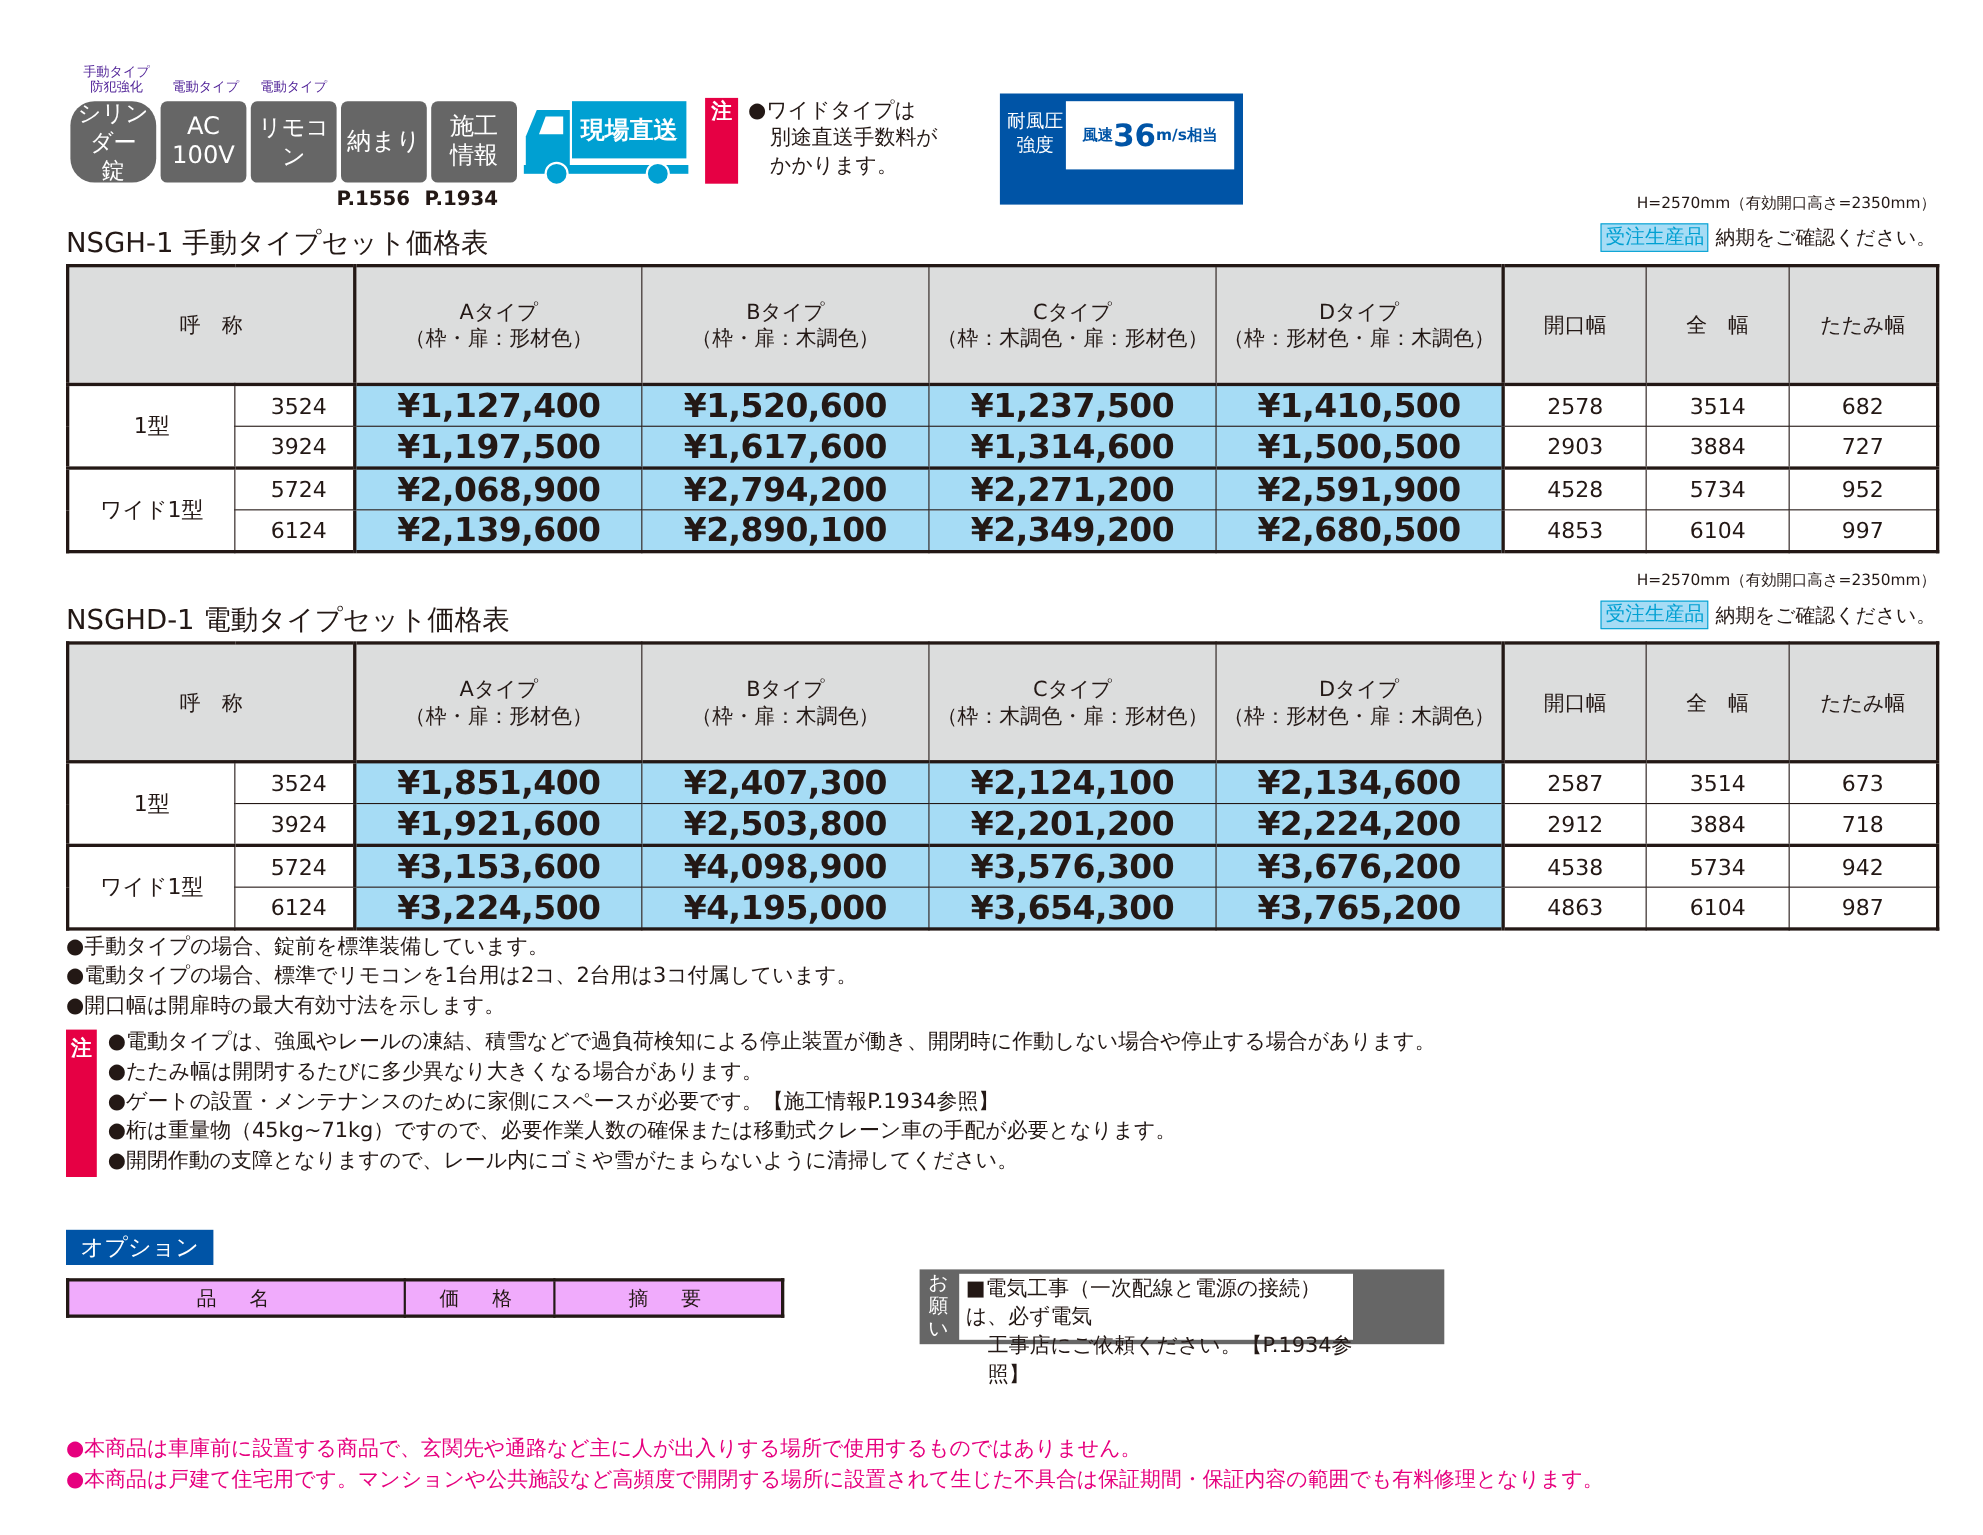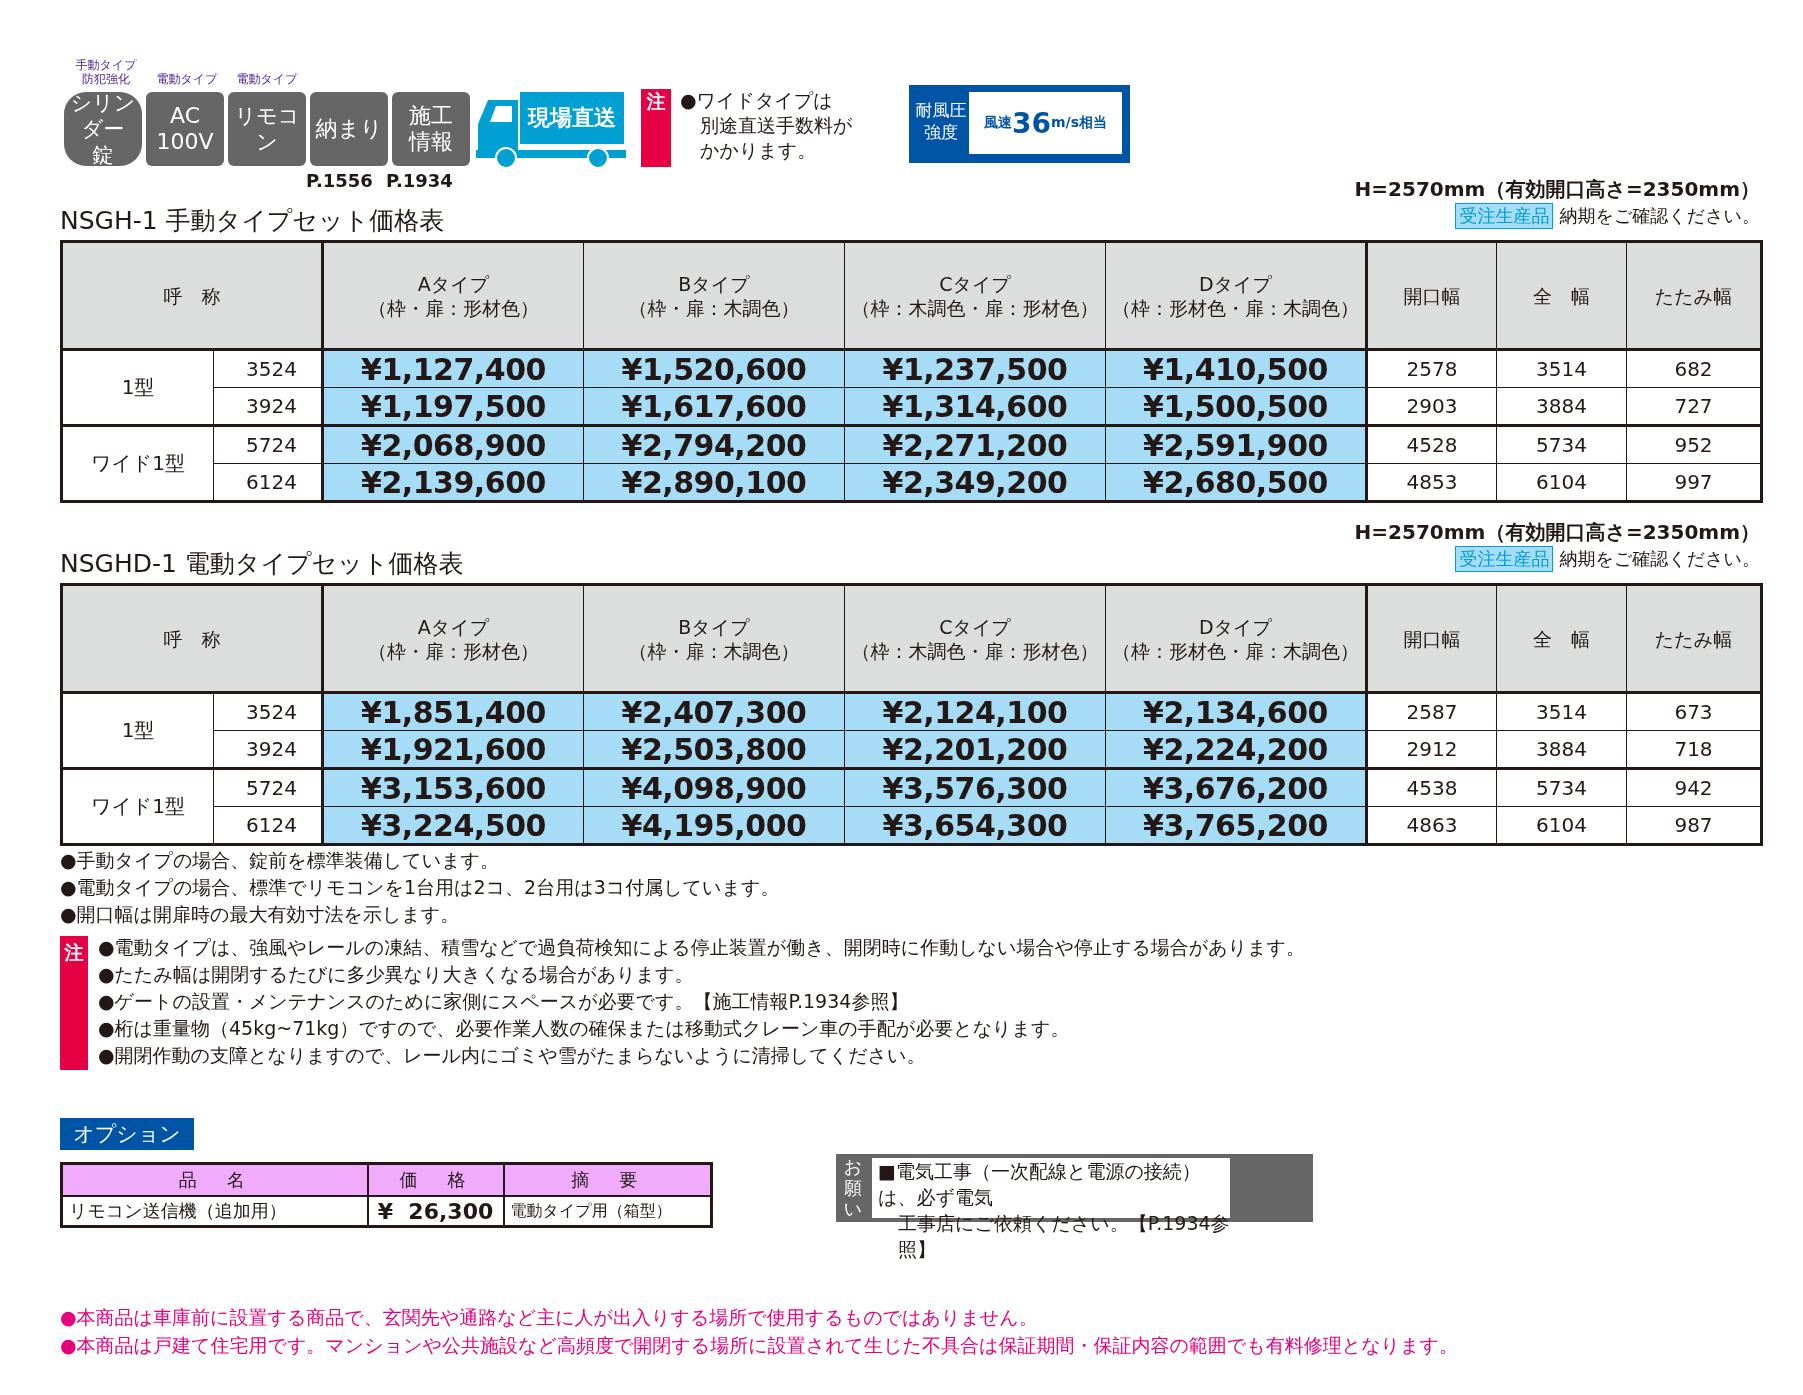--- a/index.html
+++ b/index.html
@@ -15,29 +15,29 @@
   .page-ref { position:absolute; top:170px; font-size:18px; font-weight:bold; }
 
   .truck { position:absolute; left:476px; top:88px; width:150px; height:82px; }
   .truck-label { position:absolute; left:520px; top:92px; width:104px; height:52px; background:#00a0d2;
                  color:#fff; font-size:22px; font-weight:bold; display:flex; align-items:center; justify-content:center; }
 
   .note-tag { position:absolute; background:#e60044; color:#fff; font-weight:bold; font-size:19px;
               text-align:center; line-height:24px; }
   .note-text { position:absolute; font-size:19px; line-height:25px; }
 
-  .wind { position:absolute; left:909px; top:85px; width:221px; height:78px; background:#0054a6; }
+  .wind { position:absolute; left:909px; top:85px; width:221px; height:101px; background:#0054a6; }
   .wind-label { position:absolute; left:0; top:14px; width:64px; color:#fff; font-size:17px; line-height:22px; text-align:center; }
   .wind-box { position:absolute; left:60px; top:7px; width:153px; height:62px; background:#fff; color:#0054a6;
               display:flex; align-items:center; justify-content:center; font-size:14px; font-weight:bold; }
   .wind-box .big { font-size:28px; }
 
   
   .section-title { position:absolute; left:60px; font-size:25px; }
-  .hinfo { position:absolute; right:43px; font-size:20px; text-align:right;font-weight:bold; }
+  .hinfo { position:absolute; right:43px; font-size:14px; text-align:right; }
   .order-row { position:absolute; right:43px; font-size:18px; display:flex; align-items:center; gap:6px; }
   .order-badge { background:#a6dcf5; color:#00a0d2; border:1px solid #00a0d2; padding:0 3px; font-size:18px; line-height:24px; }
 
   
   table.price { position:absolute; left:60px; width:1700px; border-collapse:collapse; table-layout:fixed;
                 border:3px solid #231815; }
   table.price th { background:#dcdddd; font-weight:normal; font-size:19px; line-height:24px;
                    border:1px solid #231815; height:103px; }
   table.price td { border:1px solid #231815; height:36px; text-align:center; font-size:20px; padding:0; }
   table.price td.price-cell { background:#a6dcf5; font-weight:bold; font-size:30px; letter-spacing:-0.5px; }
@@ -321,25 +321,20 @@
       <col style="width:306px">
       <col style="width:136px">
       <col style="width:208px">
     </colgroup>
   <tbody>
       <tr>
     <th>品　名</th>
     <th>価　格</th>
     <th>摘　要</th>
   </tr>
-  <tr>
-    <td>リモコン送信機（追加用）</td>
-    <td class="opt-price"><span>¥</span>&nbsp;&nbsp;<span>26,300</span></td>
-    <td style="font-size:16px;">電動タイプ用（箱型）</td>
-  </tr>
 </tbody>
   </table>
 
 <div class="request">
   <div class="request-tag">
     <div>お</div>
     <div>願</div>
     <div>い</div>
   </div>
   <div class="request-box">

